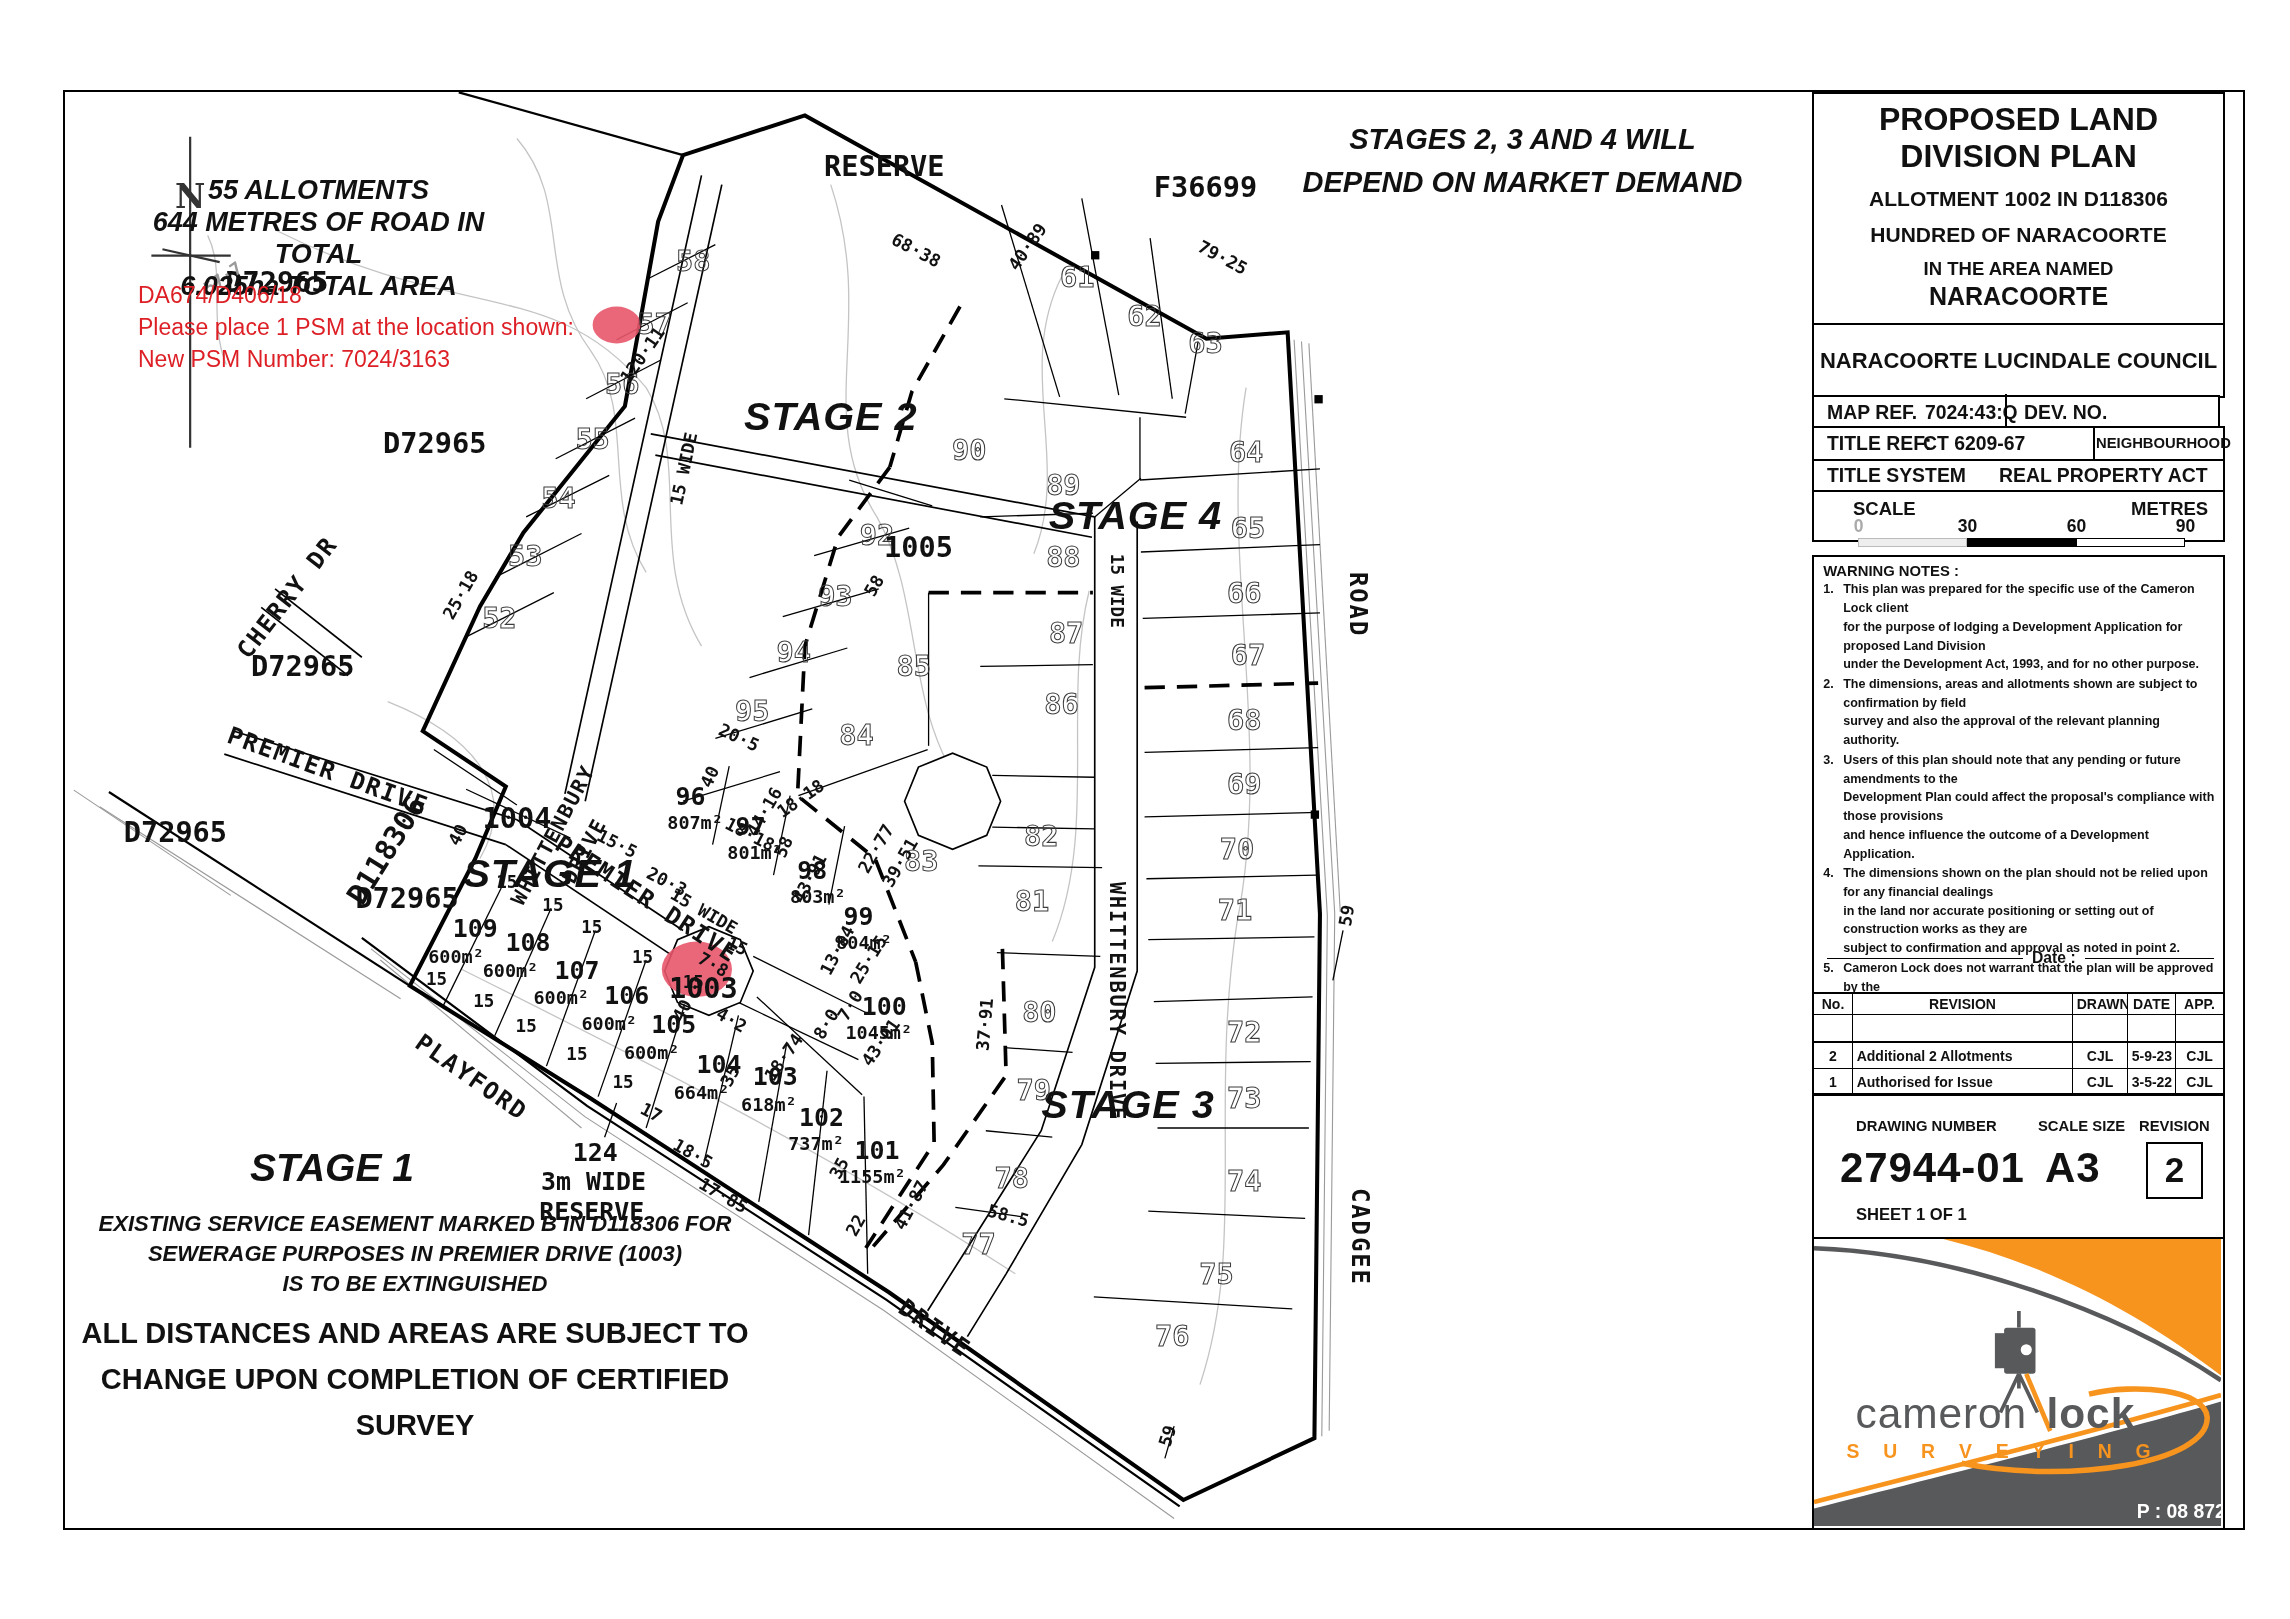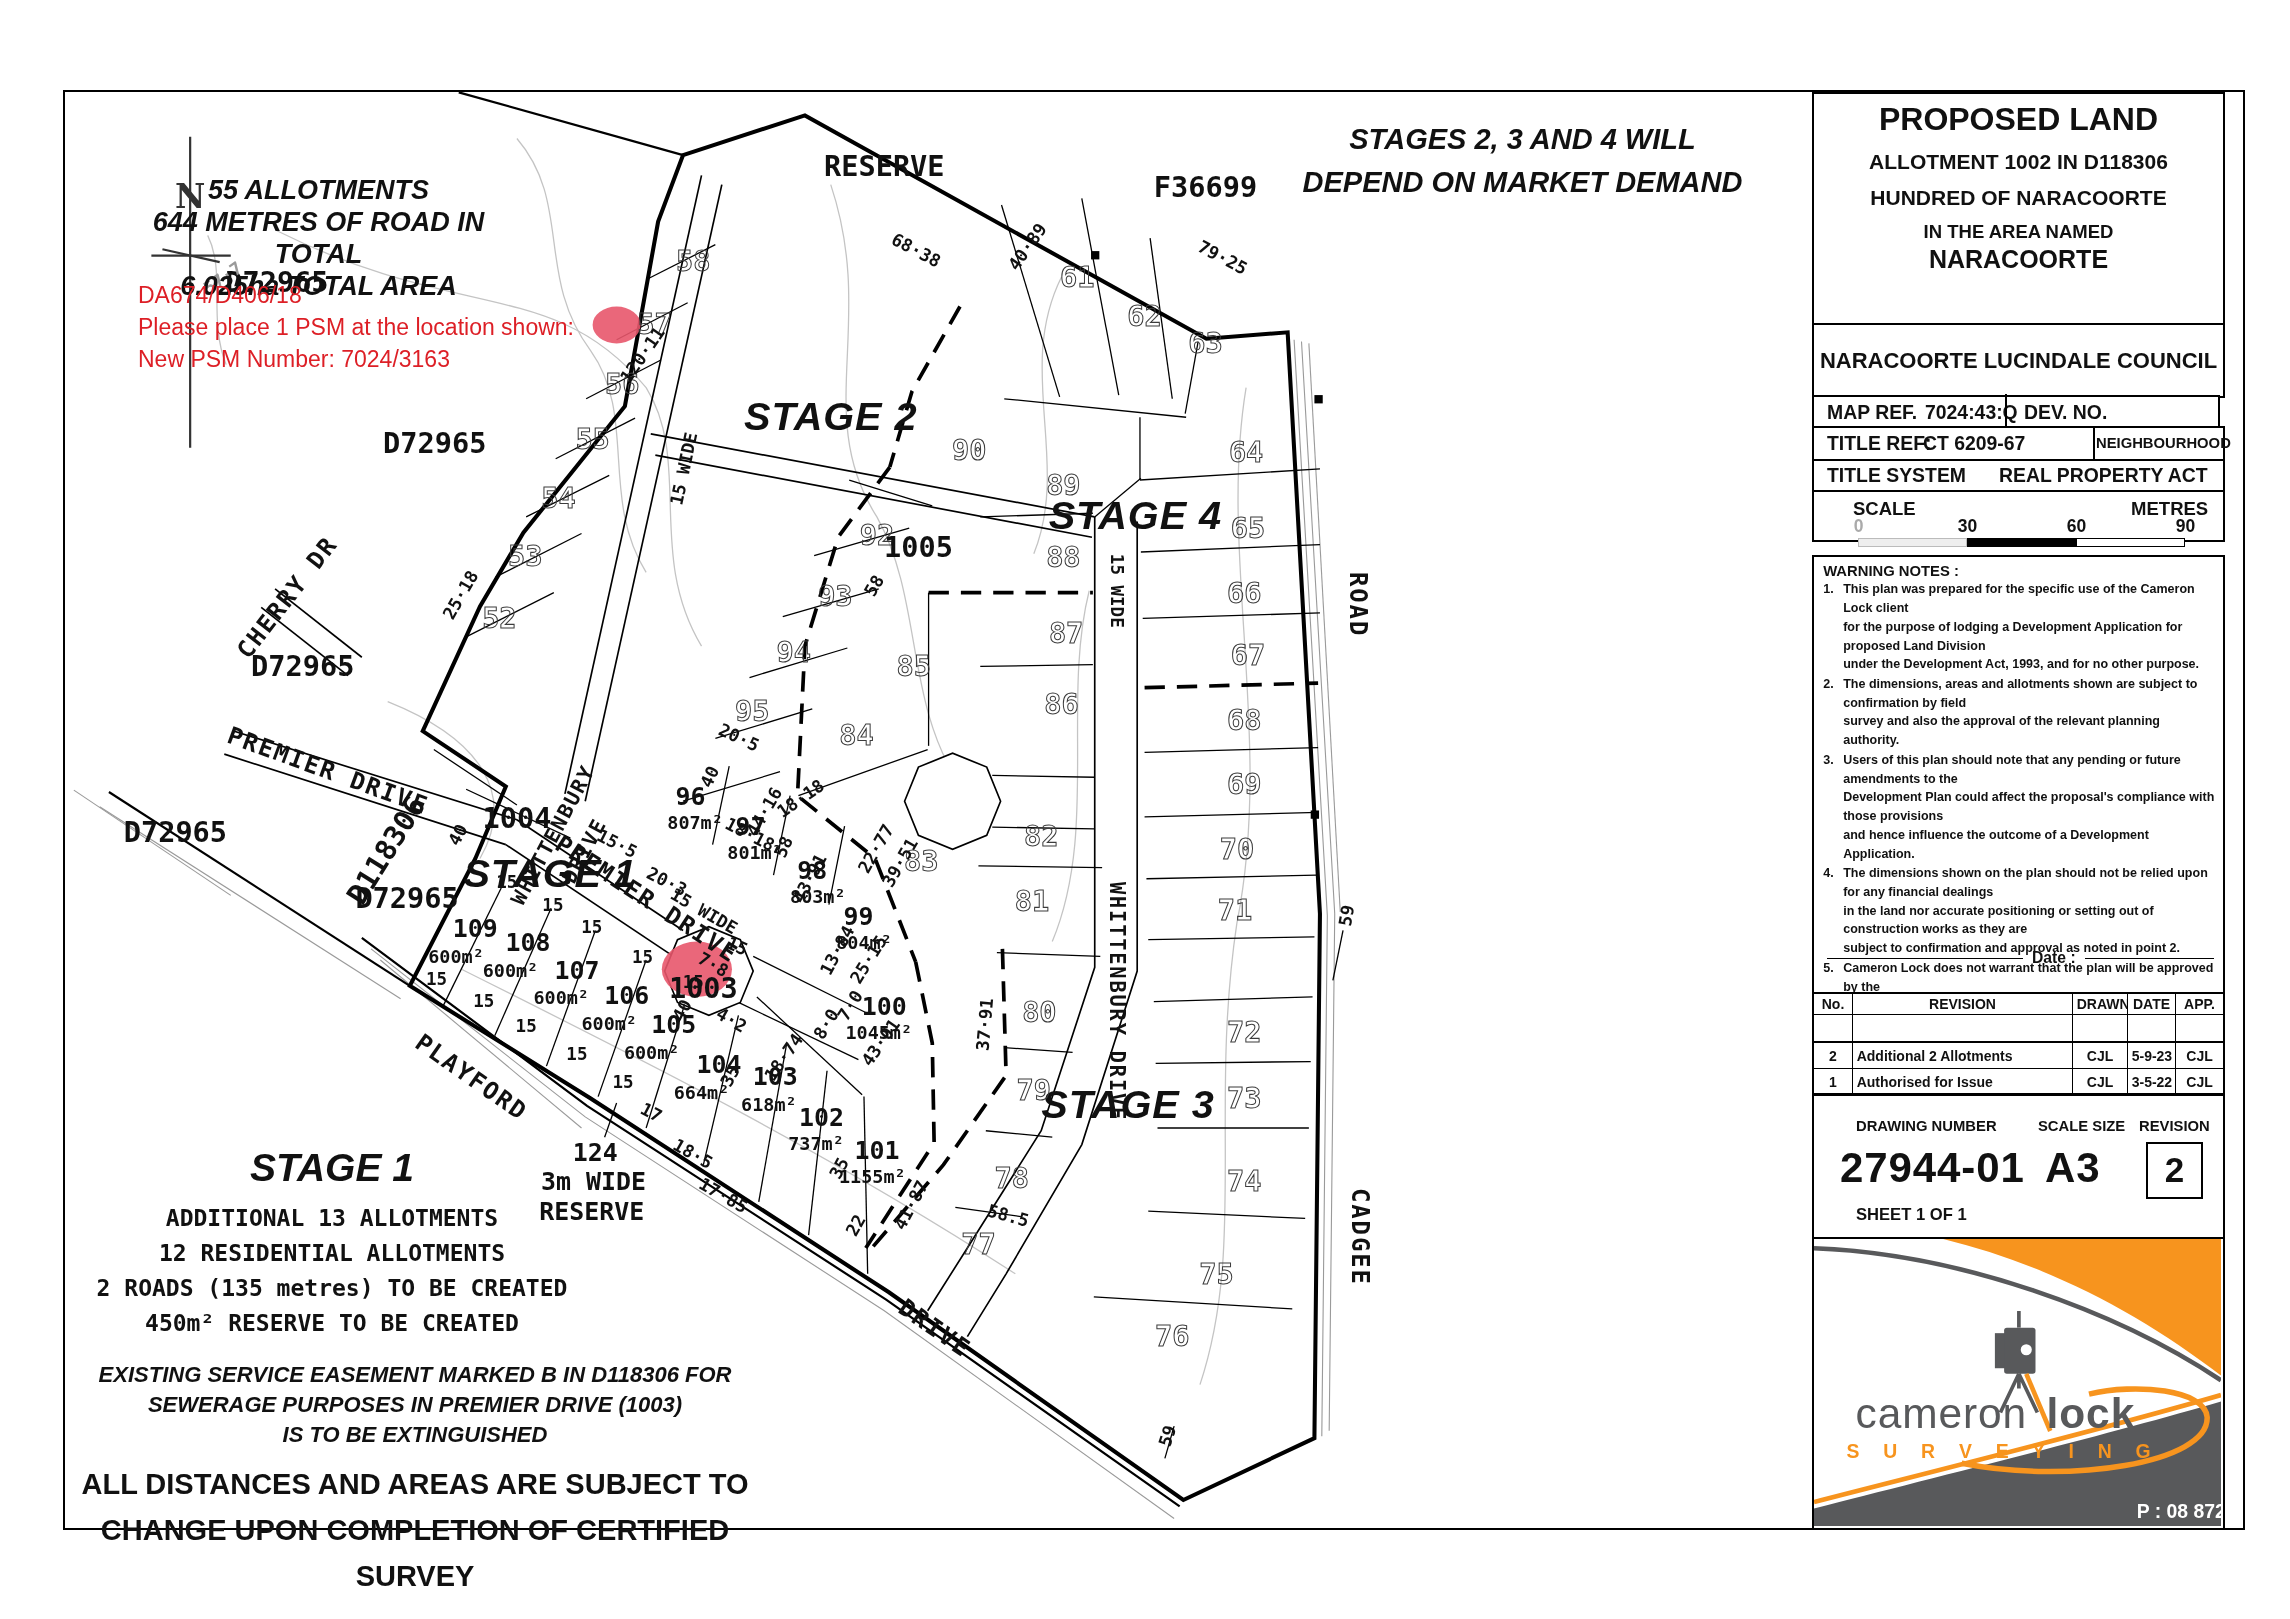--- a/index.html
+++ b/index.html
@@ -392,36 +392,31 @@
   <div>DA674/D406/18</div>
   <div>Please place 1 PSM at the location shown:</div>
   <div>New PSM Number: 7024/3163</div>
 </div>
 <div class="abs" id="market-note">STAGES 2, 3 AND 4 WILL
 DEPEND ON MARKET DEMAND</div>
 
 <div class="abs" id="stage1-block">
   <div class="s1-inner">
     <div class="s1-title">STAGE 1</div>
-    <div id="s1-lines">
-        <div class="s1-line">ADDITIONAL 13 ALLOTMENTS</div>
-        <div class="s1-line">12 RESIDENTIAL ALLOTMENTS</div>
-        <div class="s1-line">2 ROADS (135 metres) TO BE CREATED</div>
-        <div class="s1-line">450m² RESERVE TO BE CREATED</div>
-      </div>
   </div>
   <div class="s1-ease">EXISTING SERVICE EASEMENT MARKED B IN D118306 FOR
 SEWERAGE PURPOSES IN PREMIER DRIVE (1003)
 IS TO BE EXTINGUISHED</div>
   <div class="s1-disc">ALL DISTANCES AND AREAS ARE SUBJECT TO
 CHANGE UPON COMPLETION OF CERTIFIED SURVEY</div>
 </div>
 
 <div class="abs tbx tb-c" id="tb-title">
   <div class="tb-t1">PROPOSED LAND</div>
+  <div class="tb-t1">DIVISION PLAN</div>
   <div class="tb-t2">ALLOTMENT 1002 IN D118306</div>
   <div class="tb-t2">HUNDRED OF NARACOORTE</div>
   <div class="tb-t3">IN THE AREA NAMED</div>
   <div class="tb-t4">NARACOORTE</div>
 </div>
 
 <div class="abs tbx tb-c" id="tb-council">NARACOORTE LUCINDALE COUNCIL</div>
 
 <div class="abs tbx" id="tb-maprow">
   <div class="cell" style="left:13px;">MAP REF.</div>

